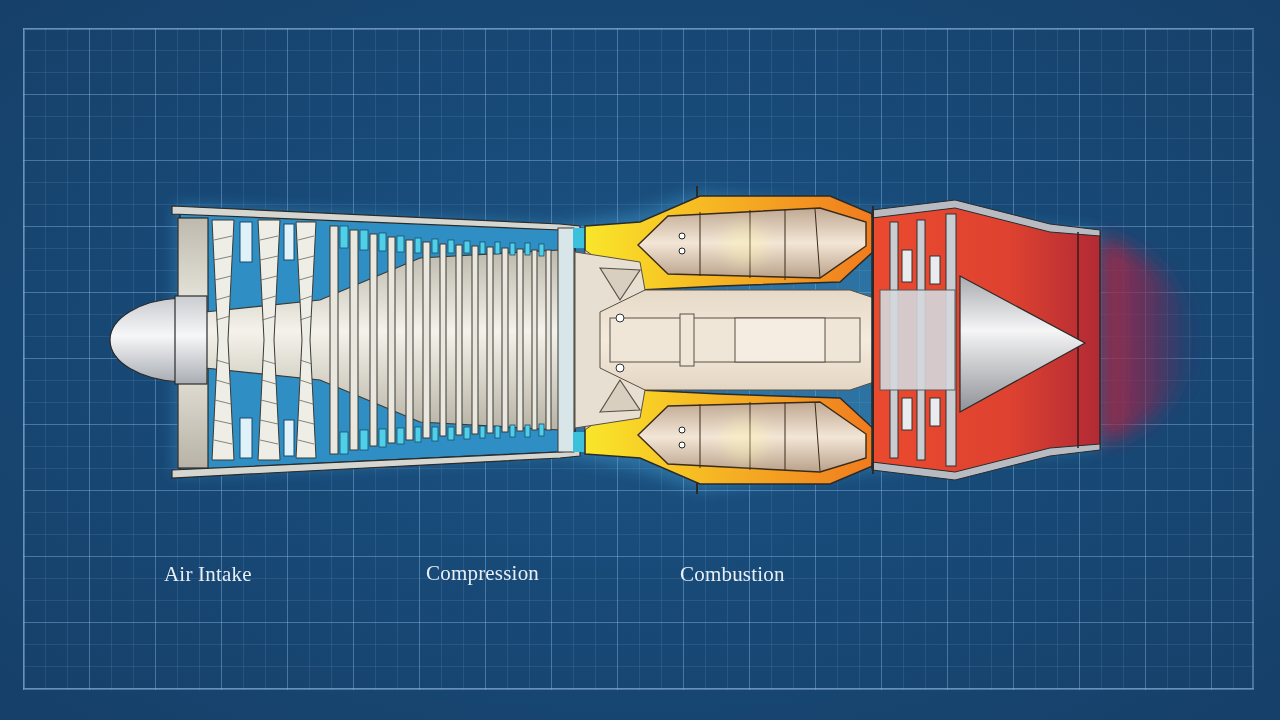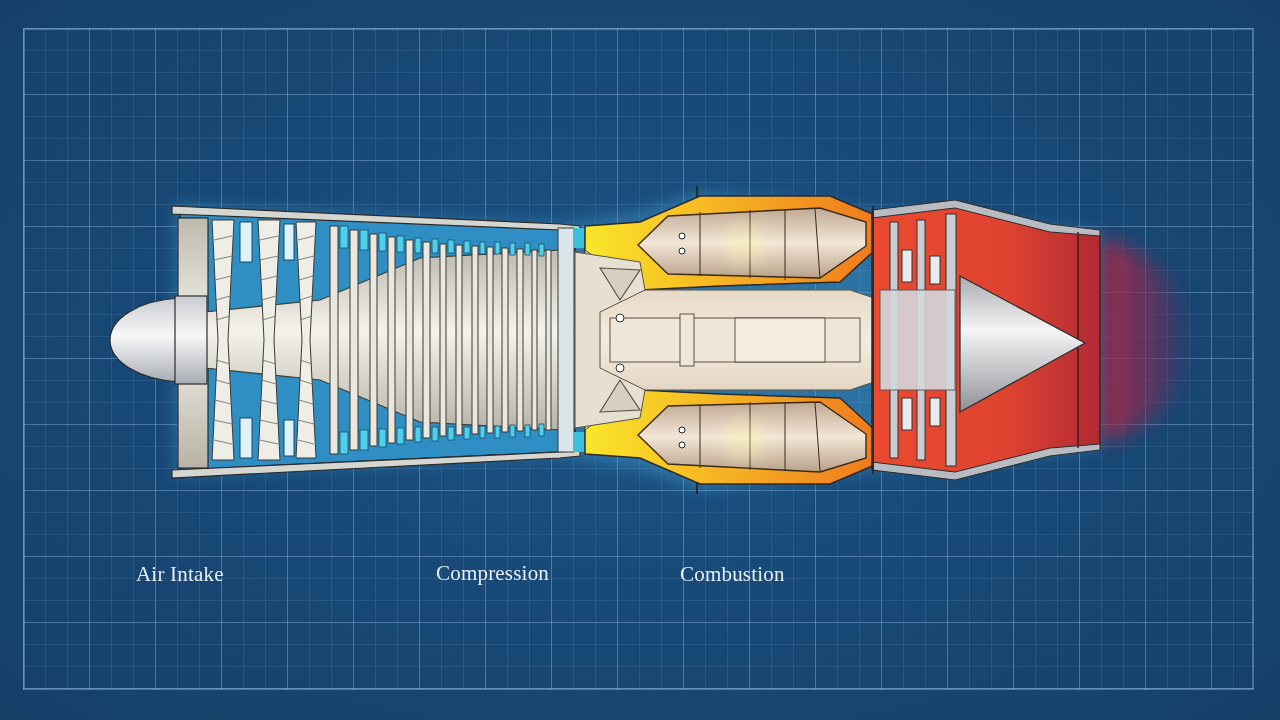--- a/index.html
+++ b/index.html
@@ -246,15 +246,15 @@
         <rect x="902" y="398" width="10" height="32"></rect>
       <rect x="930" y="256" width="10" height="28"></rect>
         <rect x="930" y="398" width="10" height="28"></rect>
     </g>
     <rect x="880" y="290" width="75" height="100" fill="#d5d8dc" stroke="#555" stroke-width="1" opacity="0.9"></rect>
 
     <path d="M960,276 L1085,343 L960,412 Z" fill="url(#cone)" stroke="#2a2a2a" stroke-width="1.2"></path>
   </g>
 </svg>
 
-<div class="label" style="left:136px;top:562px;">Air Intake</div>
-<div class="label" style="left:436px;top:561px;">Compression</div>
+<div class="label" style="left:164px;top:562px;">Air Intake</div>
+<div class="label" style="left:426px;top:561px;">Compression</div>
 <div class="label" style="left:680px;top:562px;">Combustion</div>
 
 </body></html>

